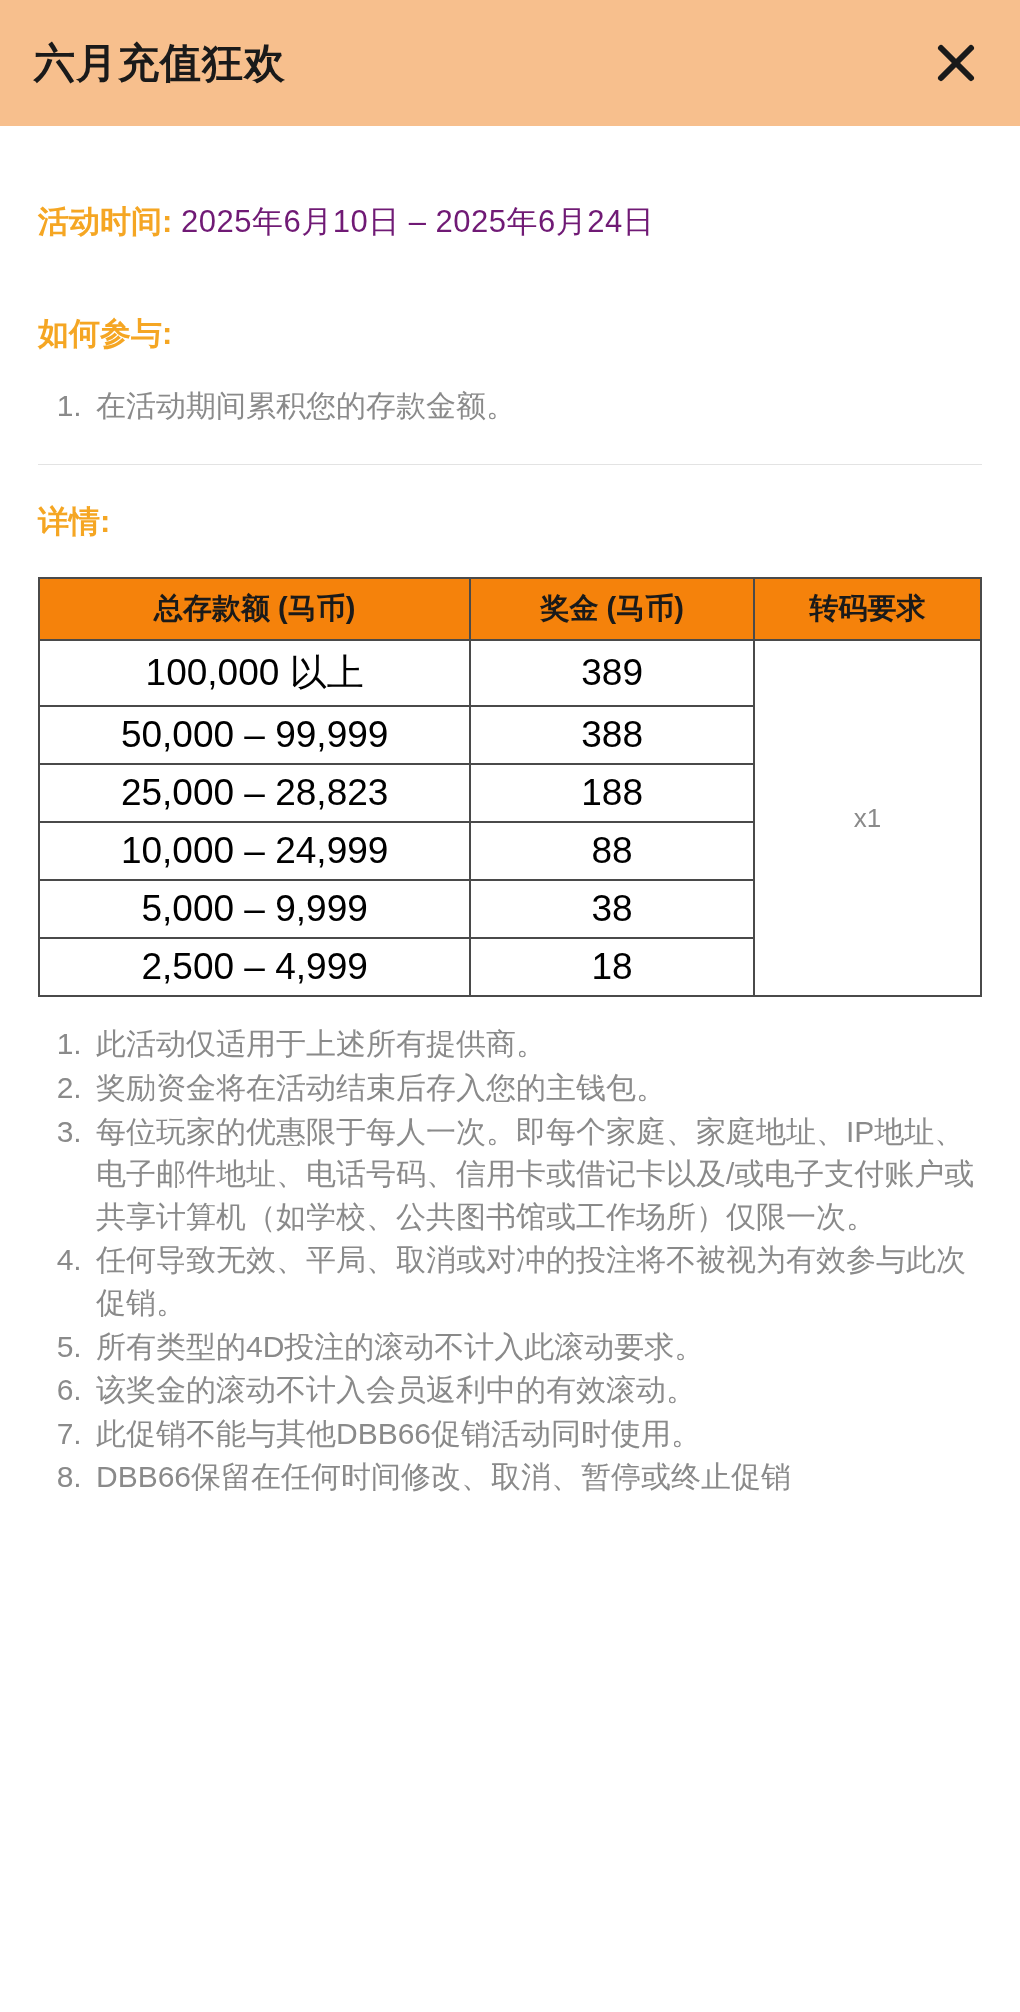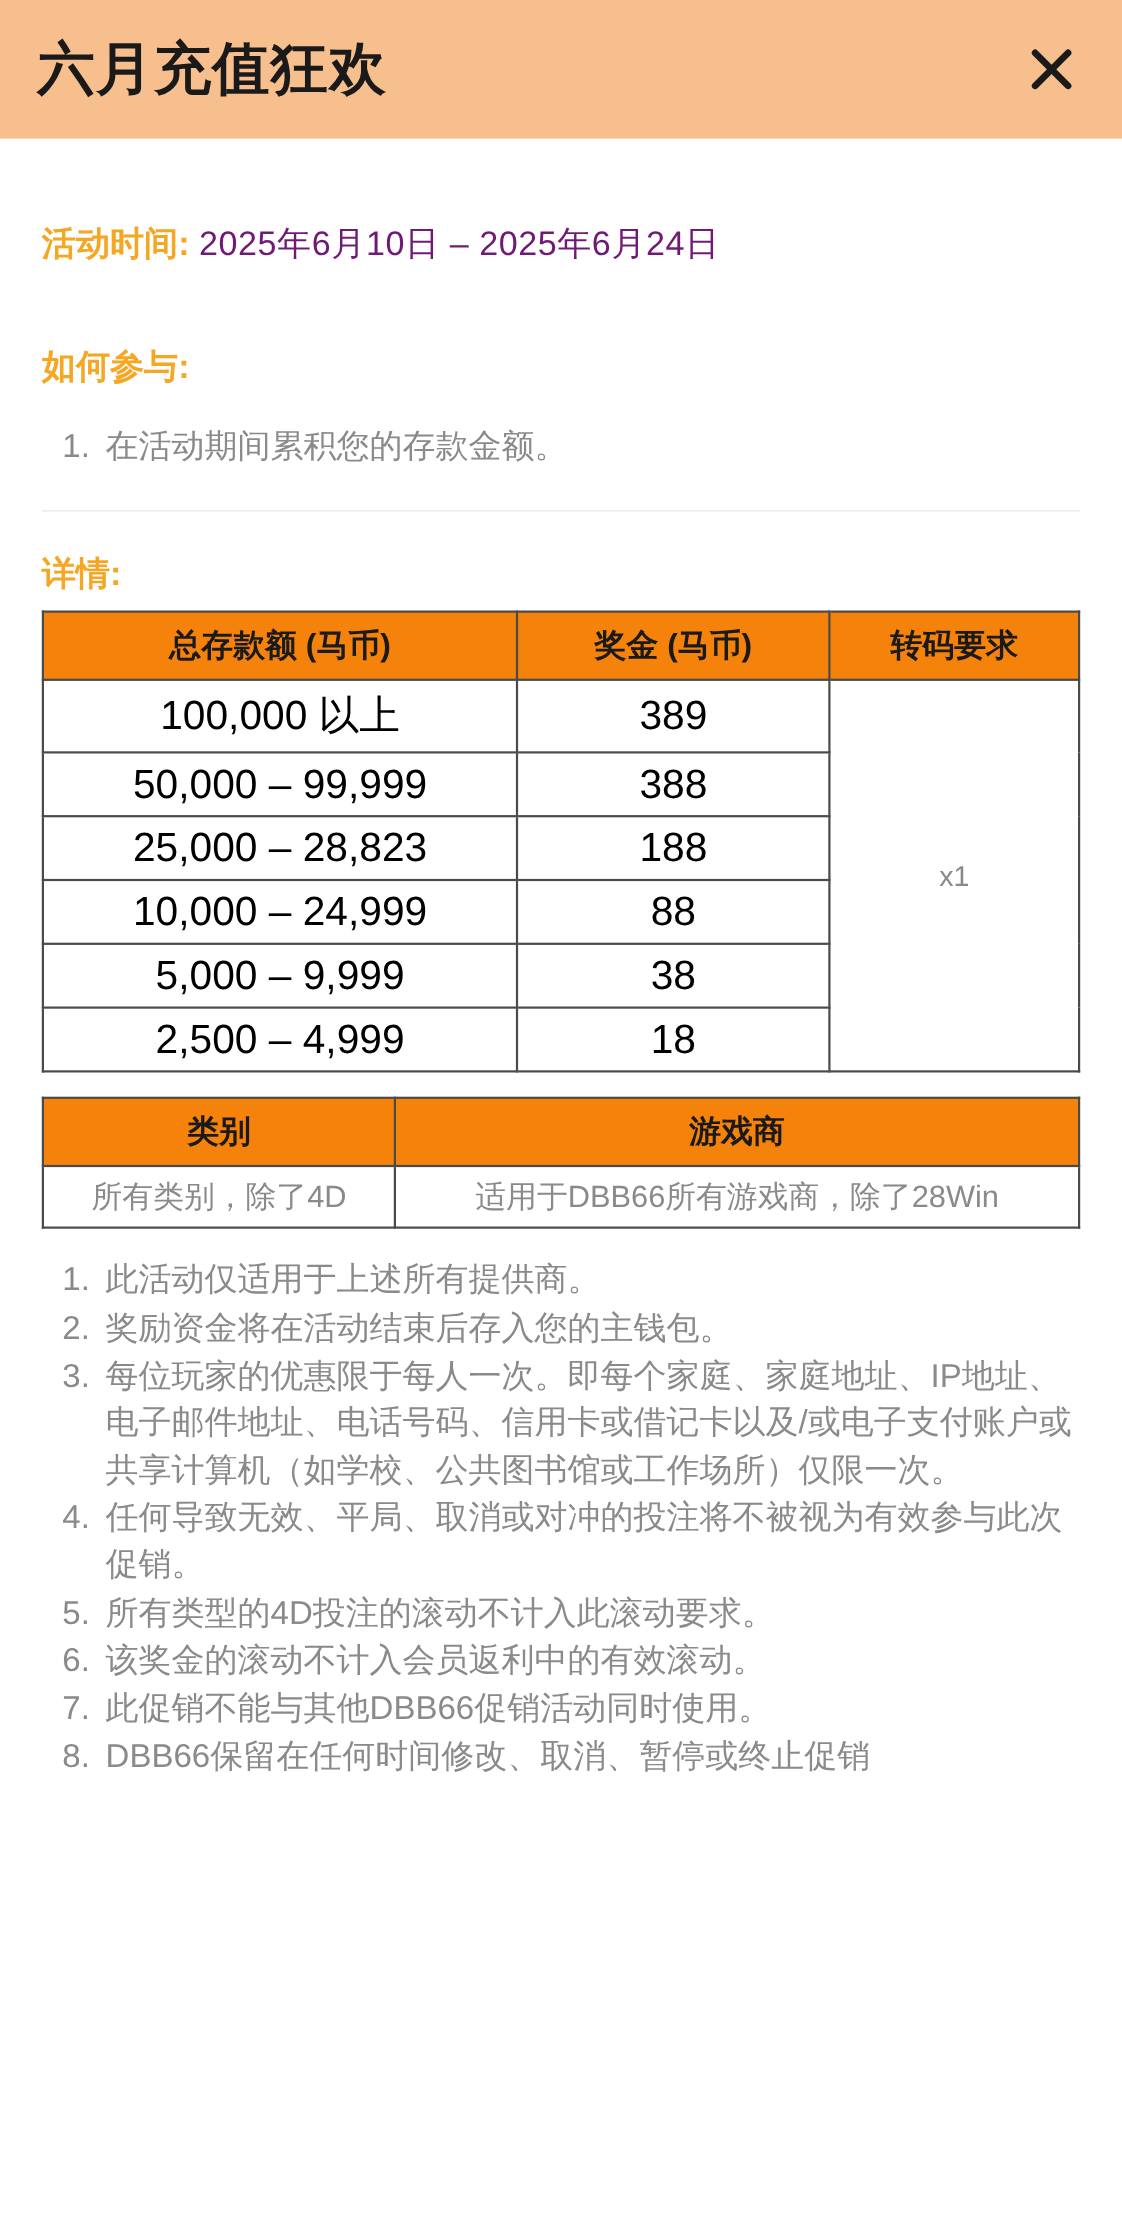--- a/index.html
+++ b/index.html
@@ -19,21 +19,21 @@
   
   .header {
     background: #f7bf8d;
     height: 126px;
     display: flex;
     align-items: center;
     justify-content: space-between;
     padding: 0 36px 0 34px;
   }
   .header-title {
-    font-size: 52px;
+    font-size: 41px;
     font-weight: bold;
     color: #1a1a1a;
     letter-spacing: 1px;
   }
   .close-btn {
     width: 56px;
     height: 56px;
     display: flex;
     align-items: center;
     justify-content: center;
@@ -89,21 +89,21 @@
     margin: 36px 0 0 0;
   }
 
   
   table {
     border-collapse: collapse;
     width: 100%;
     table-layout: fixed;
   }
   .detail-table {
-    margin-top: 12px;
+    margin-top: 34px;
     border: 2px solid #4a4a4a;
   }
   .detail-table th {
     background: #f5820b;
     color: #1a1a1a;
     font-size: 29px;
     font-weight: bold;
     padding: 10px 0;
     border: 2px solid #4a4a4a;
     text-align: center;
@@ -233,38 +233,20 @@
         <td>38</td>
       </tr>
       <tr>
         <td>2,500 – 4,999</td>
         <td>18</td>
       </tr>
     </tbody>
   </table>
 
 
-  <table class="provider-table">
-    <colgroup>
-      <col style="width:34%">
-      <col style="width:66%">
-    </colgroup>
-    <thead>
-      <tr>
-        <th>类别</th>
-        <th>游戏商</th>
-      </tr>
-    </thead>
-    <tbody>
-      <tr>
-        <td>所有类别，除了4D</td>
-        <td>适用于DBB66所有游戏商，除了28Win</td>
-      </tr>
-    </tbody>
-  </table>
 
 
   <div class="terms-wrap">
     <ol class="terms">
       <li>此活动仅适用于上述所有提供商。</li>
       <li>奖励资金将在活动结束后存入您的主钱包。</li>
       <li>每位玩家的优惠限于每人一次。即每个家庭、家庭地址、IP地址、电子邮件地址、电话号码、信用卡或借记卡以及/或电子支付账户或共享计算机（如学校、公共图书馆或工作场所）仅限一次。</li>
       <li>任何导致无效、平局、取消或对冲的投注将不被视为有效参与此次促销。</li>
       <li>所有类型的4D投注的滚动不计入此滚动要求。</li>
       <li>该奖金的滚动不计入会员返利中的有效滚动。</li>

